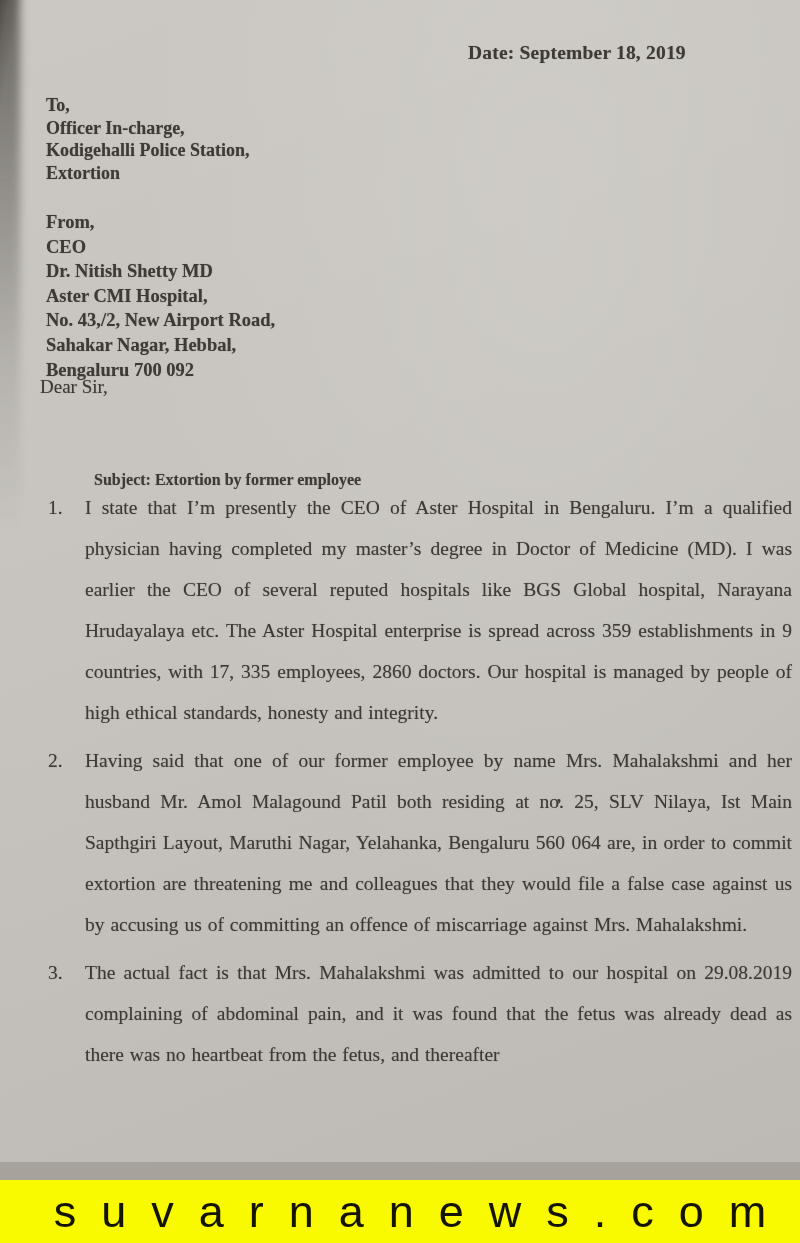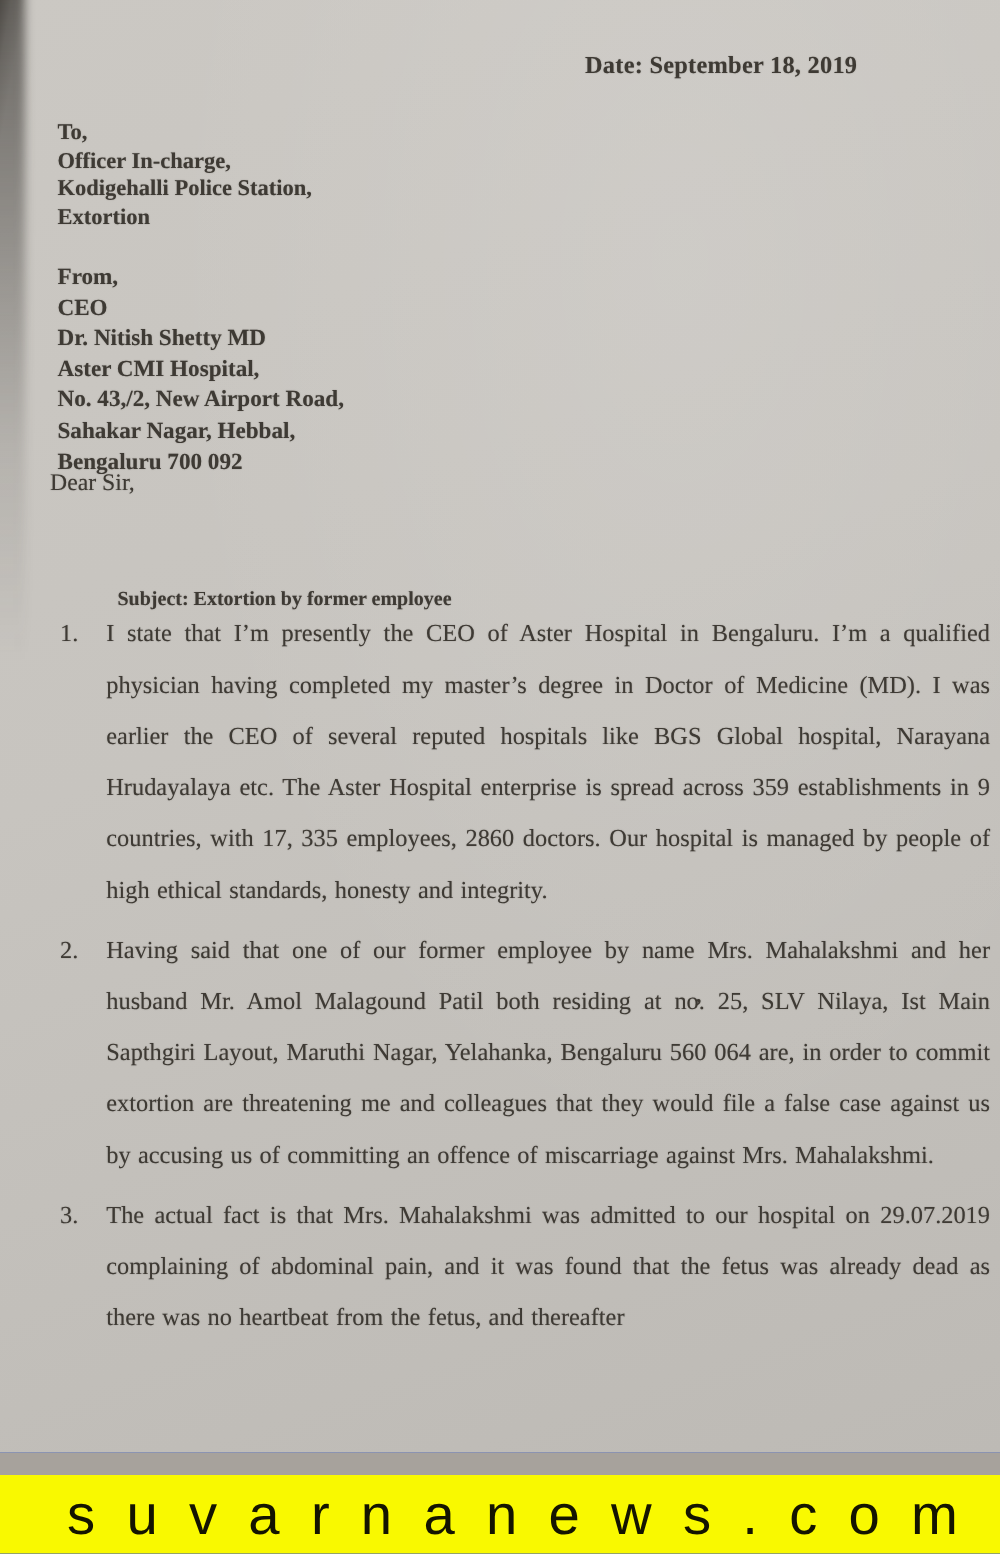--- a/index.html
+++ b/index.html
@@ -152,21 +152,21 @@
       <div class="point">
         <div class="point-num">1.</div>
         <div class="point-text">I state that I’m presently the CEO of Aster Hospital in Bengaluru. I’m a qualified physician having completed my master’s degree in Doctor of Medicine (MD). I was earlier the CEO of several reputed hospitals like BGS Global hospital, Narayana Hrudayalaya etc. The Aster Hospital enterprise is spread across 359 establishments in 9 countries, with 17, 335 employees, 2860 doctors. Our hospital is managed by people of high ethical standards, honesty and integrity.</div>
       </div>
       <div class="point">
         <div class="point-num">2.</div>
         <div class="point-text">Having said that one of our former employee by name Mrs. Mahalakshmi and her husband Mr. Amol Malagound Patil both residing at no. 25, SLV Nilaya, Ist Main Sapthgiri Layout, Maruthi Nagar, Yelahanka, Bengaluru 560 064 are, in order to commit extortion are threatening me and colleagues that they would file a false case against us by accusing us of committing an offence of miscarriage against Mrs. Mahalakshmi.</div>
       </div>
       <div class="point">
         <div class="point-num">3.</div>
-        <div class="point-text">The actual fact is that Mrs. Mahalakshmi was admitted to our hospital on 29.07.2019 complaining of abdominal pain, and it was found that the fetus was already dead as there was no heartbeat from the fetus, and thereafter</div>
+        <div class="point-text">The actual fact is that Mrs. Mahalakshmi was admitted to our hospital on 29.08.2019 complaining of abdominal pain, and it was found that the fetus was already dead as there was no heartbeat from the fetus, and thereafter</div>
       </div>
     </div>
 
     <span class="stray-mark">’</span>
 
   </div>
 
   <div class="gray-band"></div>
 
   <div class="banner">

